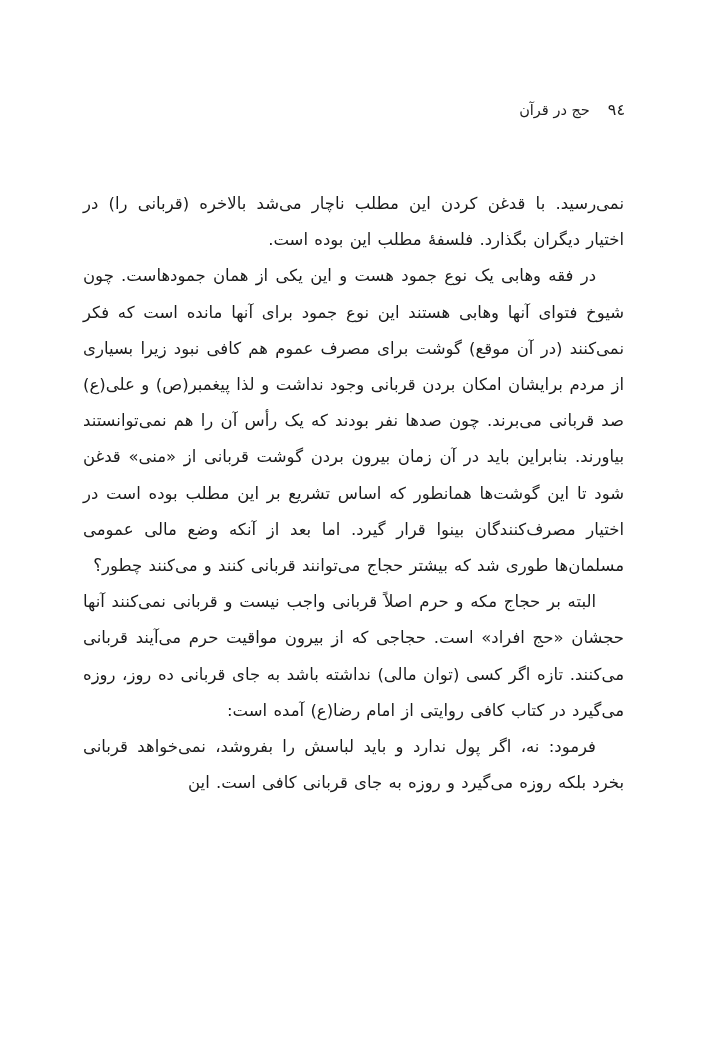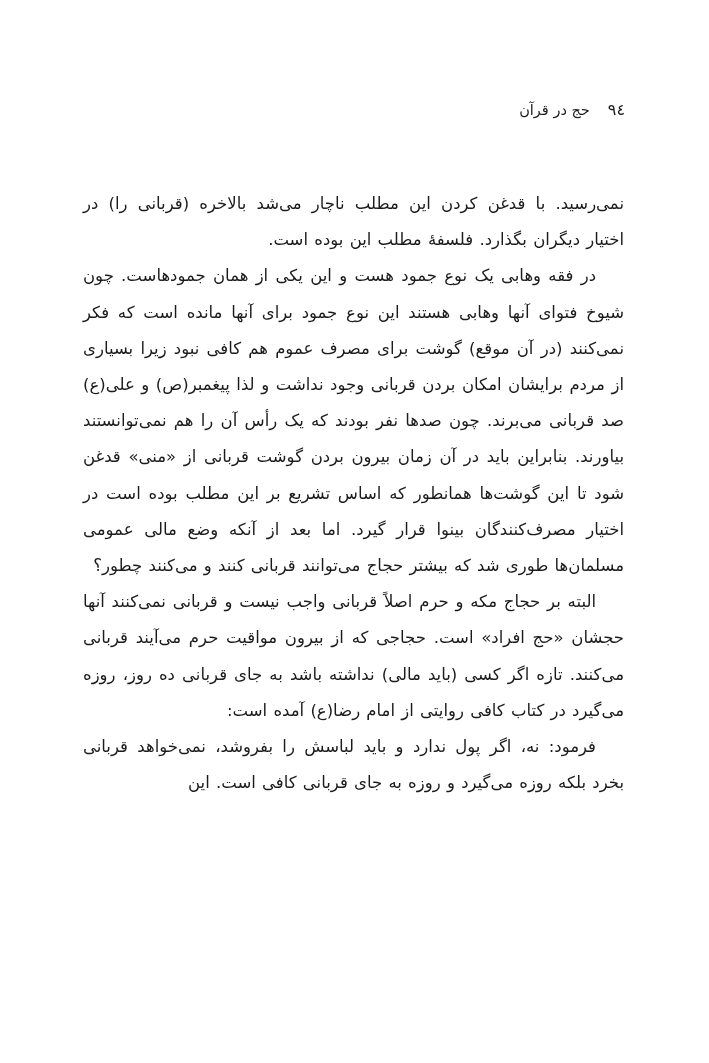--- a/index.html
+++ b/index.html
@@ -64,17 +64,17 @@
 <div class="page">
 
   <div class="page-header">
     <span class="page-number">٩٤</span>
     <span class="header-title">حج در قرآن</span>
   </div>
 
   <div class="body-text">
     <p class="para no-indent">نمی‌رسید. با قدغن کردن این مطلب ناچار می‌شد بالاخره (قربانی را) در اختیار دیگران بگذارد. فلسفهٔ مطلب این بوده است.</p>
     <p class="para">در فقه وهابی یک نوع جمود هست و این یکی از همان جمودهاست. چون شیوخ فتوای آنها وهابی هستند این نوع جمود برای آنها مانده است که فکر نمی‌کنند (در آن موقع) گوشت برای مصرف عموم هم کافی نبود زیرا بسیاری از مردم برایشان امکان بردن قربانی وجود نداشت و لذا پیغمبر(ص) و علی(ع) صد قربانی می‌برند. چون صدها نفر بودند که یک رأس آن را هم نمی‌توانستند بیاورند. بنابراین باید در آن زمان بیرون بردن گوشت قربانی از «منی» قدغن شود تا این گوشت‌ها همانطور که اساس تشریع بر این مطلب بوده است در اختیار مصرف‌کنندگان بینوا قرار گیرد. اما بعد از آنکه وضع مالی عمومی مسلمان‌ها طوری شد که بیشتر حجاج می‌توانند قربانی کنند و می‌کنند چطور؟</p>
-    <p class="para">البته بر حجاج مکه و حرم اصلاً قربانی واجب نیست و قربانی نمی‌کنند آنها حجشان «حج افراد» است. حجاجی که از بیرون مواقیت حرم می‌آیند قربانی می‌کنند. تازه اگر کسی (باید مالی) نداشته باشد به جای قربانی ده روز، روزه می‌گیرد در کتاب کافی روایتی از امام رضا(ع) آمده است:</p>
+    <p class="para">البته بر حجاج مکه و حرم اصلاً قربانی واجب نیست و قربانی نمی‌کنند آنها حجشان «حج افراد» است. حجاجی که از بیرون مواقیت حرم می‌آیند قربانی می‌کنند. تازه اگر کسی (توان مالی) نداشته باشد به جای قربانی ده روز، روزه می‌گیرد در کتاب کافی روایتی از امام رضا(ع) آمده است:</p>
     <p class="para">فرمود: نه، اگر پول ندارد و باید لباسش را بفروشد، نمی‌خواهد قربانی بخرد بلکه روزه می‌گیرد و روزه به جای قربانی کافی است. این</p>
   </div>
 
 </div>
 
 </body></html>

